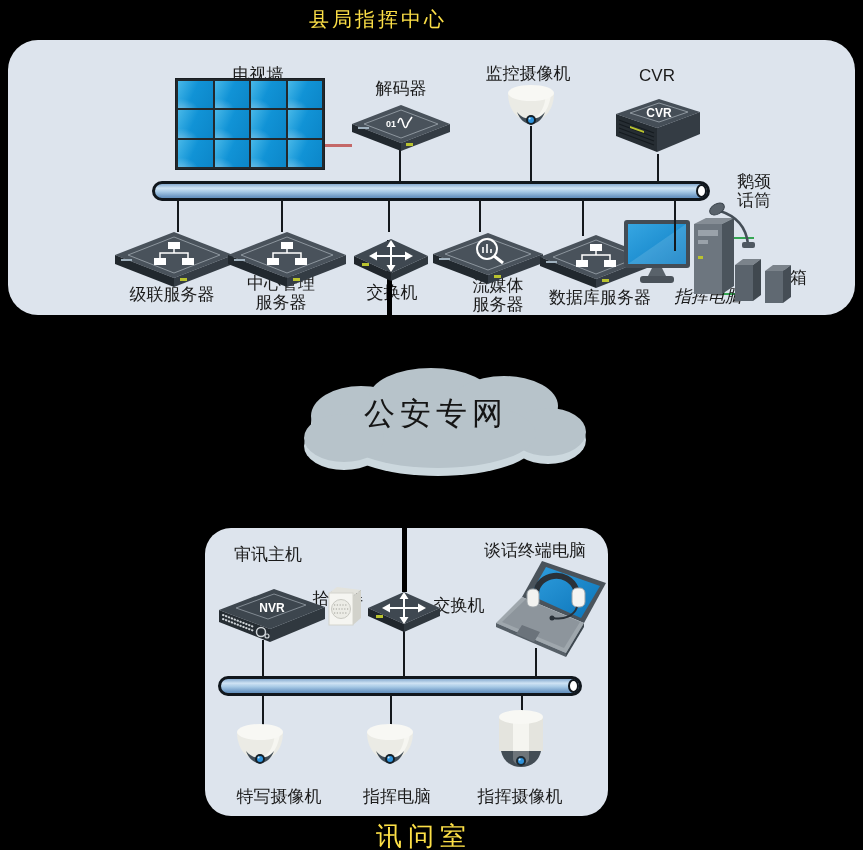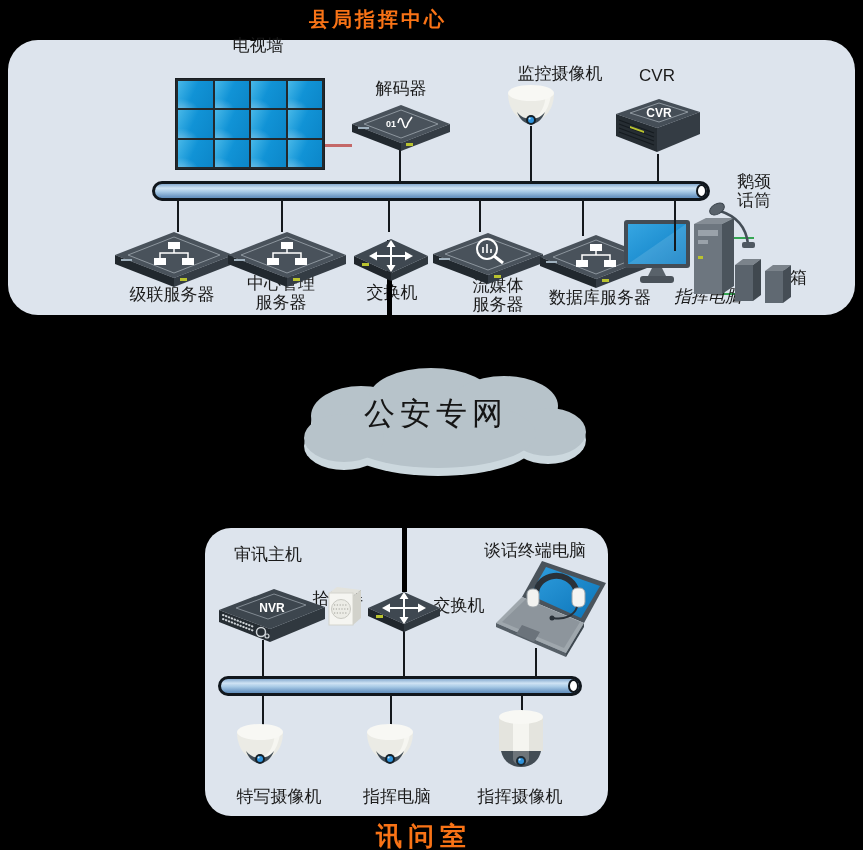--- a/index.html
+++ b/index.html
@@ -1,21 +1,21 @@
 <!DOCTYPE html>
 <html><head>
 <meta charset="utf-8">
 <style>
   html,body{margin:0;padding:0;background:#000;}
   #canvas{position:relative;width:863px;height:850px;background:#000;overflow:hidden;
           font-family:"Liberation Serif",serif;}
   .box{position:absolute;background:#dde4ed;border-radius:30px;z-index:0;}
   .label{position:absolute;z-index:2;color:#1a1a1a;font-size:17px;line-height:19px;
          text-align:center;white-space:nowrap;transform:translateX(-50%);}
-  .red-title{position:absolute;z-index:2;color:#f97316;font-weight:bold;font-size:20px;
+  .red-title{position:absolute;z-index:2;color:#fde047;font-weight:normal;font-size:20px;
          letter-spacing:3px;white-space:nowrap;transform:translateX(-50%);}
   .vline{position:absolute;width:2px;background:#14181c;z-index:1;}
   .vline.over{z-index:5;}
   .thick{position:absolute;width:5px;background:#000;z-index:3;}
   .hgreen{position:absolute;height:2px;background:#35a653;z-index:1;}
   .hred{position:absolute;height:3px;background:#c46868;z-index:1;}
   .bus{position:absolute;height:20px;border:3px solid #10161c;border-radius:12px;box-sizing:border-box;z-index:1;
        background:linear-gradient(180deg,#86abd0 0%,#cfe3f4 30%,#a8cae6 55%,#6d98c4 90%,#6390bc 100%);}
   .bus-cap{position:absolute;right:0;top:0;width:11px;height:14px;border-radius:50%;
        background:#fff;border:2px solid #10161c;box-sizing:border-box;}
@@ -331,23 +331,23 @@
     <rect x="6" y="8" width="44" height="34" fill="#e4e4de"></rect>
     <rect x="20" y="9" width="16" height="33" fill="#f5f5f0"></rect>
     <ellipse cx="28" cy="8" rx="22" ry="7" fill="#f8f8f4"></ellipse>
     <path d="M8,42 C10,52 18,58 28,58 C38,58 46,52 48,42 Z" fill="#434d55"></path>
     <path d="M20,42 h16 v8 a8,6 0 0 1 -16,0 Z" fill="#f0f0ea" opacity="0.25"></path>
     <circle cx="28" cy="52" r="5" fill="#1d2a33"></circle>
     <circle cx="28" cy="52" r="3" fill="#2f93dc"></circle>
     <circle cx="26.6" cy="50.6" r="1" fill="#cfe8f8"></circle>
   </svg>
 
-  <div class="label" style="left:258px;top:36px;text-align:center;">电视墙</div>
+  <div class="label" style="left:258px;top:65px;text-align:center;">电视墙</div>
   <div class="label" style="left:401px;top:79px;">解码器</div>
-  <div class="label" style="left:560px;top:64px;">监控摄像机</div>
+  <div class="label" style="left:528px;top:64px;">监控摄像机</div>
   <div class="label" style="left:657px;top:66px;font-family:'Liberation Sans',sans-serif;">CVR</div>
   <div class="label" style="left:172px;top:285px;">级联服务器</div>
   <div class="label" style="left:281px;top:274px;">
     <div>中心管理</div>
     <div>服务器</div>
   </div>
   <div class="label" style="left:392px;top:283px;">交换机</div>
   <div class="label" style="left:488px;top:276px;margin-left:10px;">
     <div>流媒体</div>
     <div>服务器</div>

